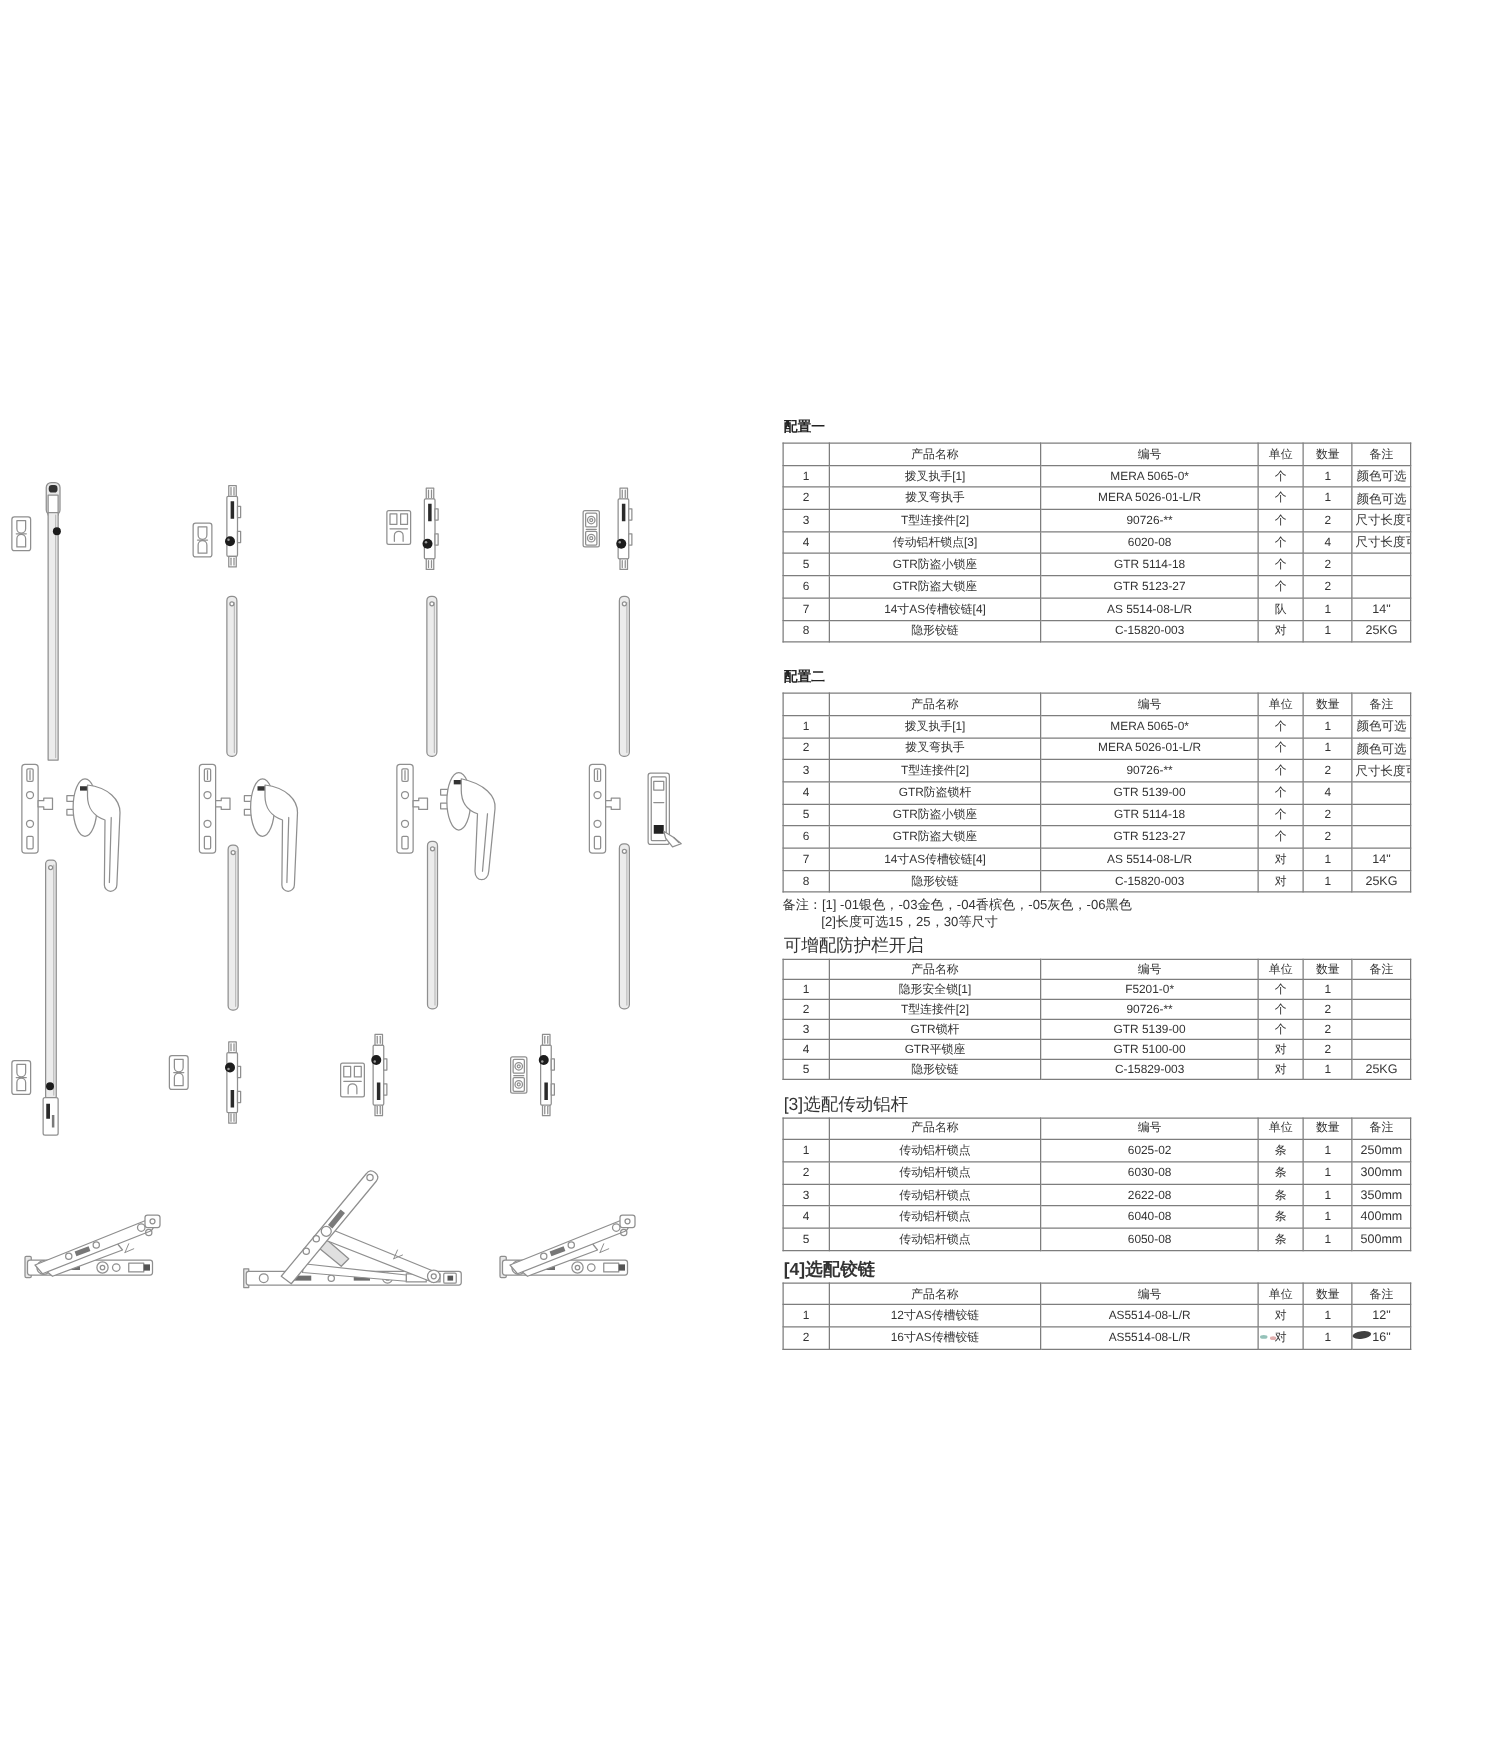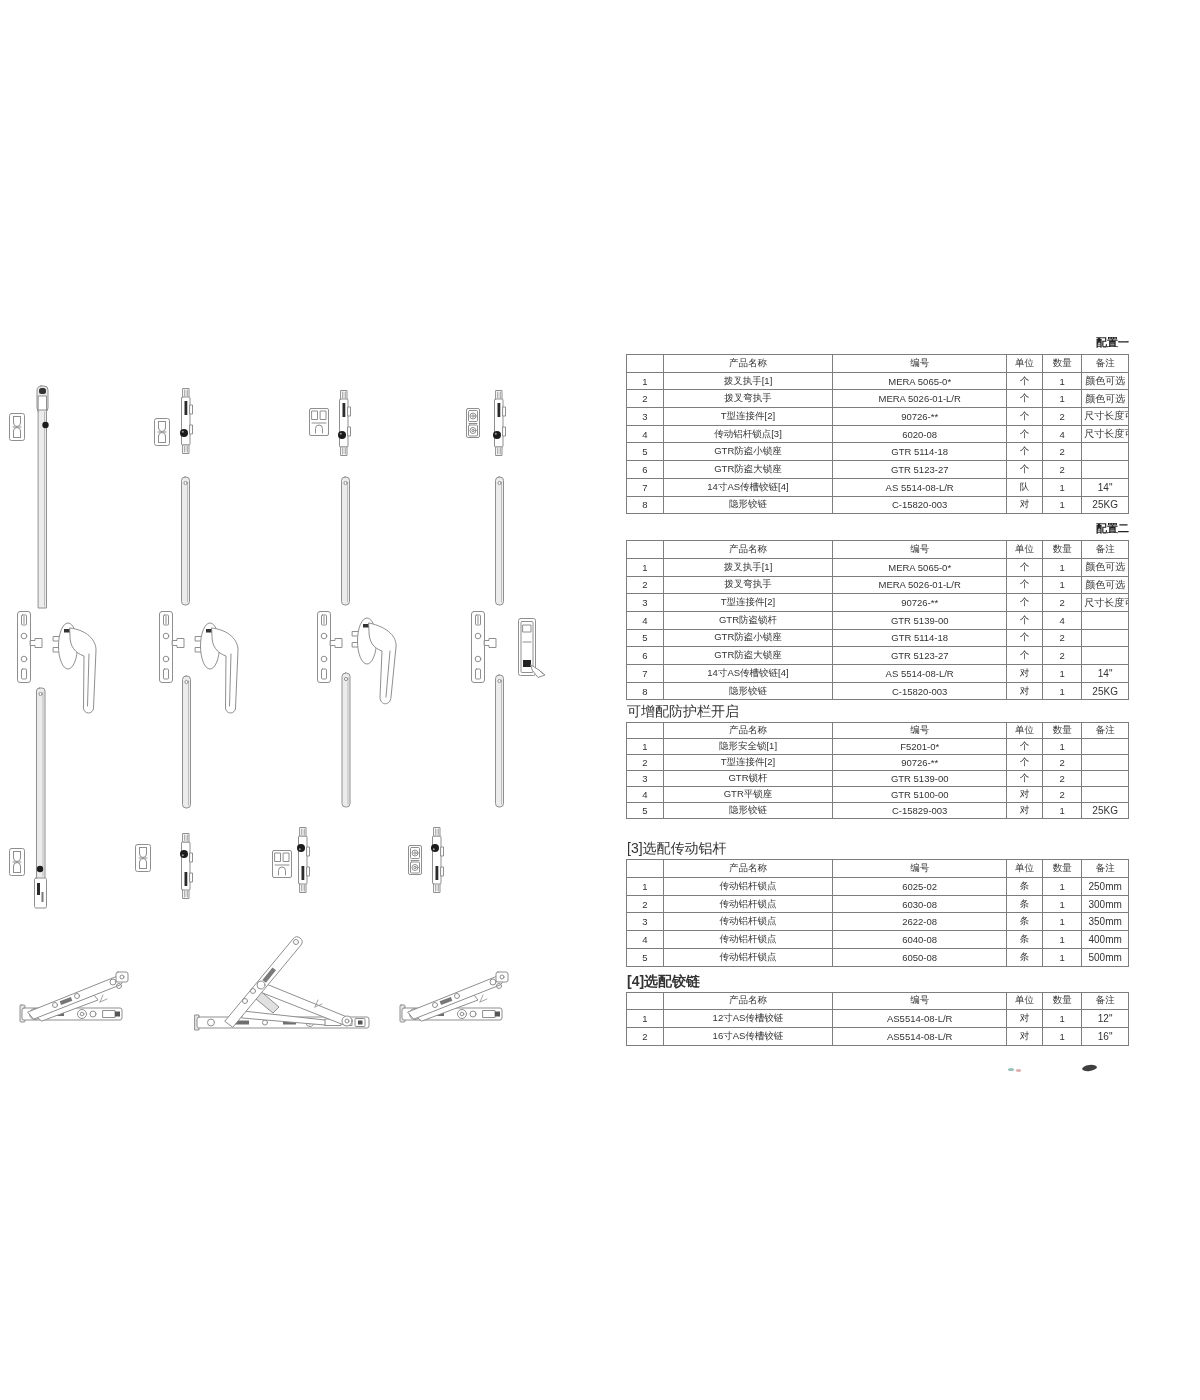--- a/index.html
+++ b/index.html
@@ -2,24 +2,24 @@
 <html><head>
 <meta charset="utf-8">
 <style>
   html,body{margin:0;padding:0;}
   body{width:1200px;height:1400px;background:#ffffff;position:relative;overflow:hidden;
        font-family:"Liberation Sans","DejaVu Sans",sans-serif;color:#333;}
   .page{position:absolute;inset:0;background:#fff;}
 
   
   .panel{position:absolute;left:626px;top:336px;width:503px;}
-  .h-bold{font-weight:bold;font-size:11px;color:#222;margin:0 0 5px 1px;line-height:13px;text-align:right;}
-  .h-bold.mt1{margin-top:8px;}
+  .h-bold{font-weight:bold;font-size:11px;color:#222;margin:0 0 5px 1px;line-height:13px;}
+  .h-bold.mt1{margin-top:22px;}
   .h-plain{font-size:14px;color:#333;margin:5px 0 4px 1px;line-height:13px;}
-  .h-plain.mt2{margin-top:23px;}
+  .h-plain.mt2{margin-top:13px;}
   .h-plain.mt3{margin-top:8px;font-weight:bold;}
   .notes{margin-top:4px;font-size:10.5px;line-height:1.25;color:#333;}
   .notes .indent{padding-left:31px;}
 
   table.tbl{border-collapse:collapse;width:100%;table-layout:fixed;}
   .tbl th,.tbl td{border:1px solid #7d7d7d;text-align:center;vertical-align:middle;
       font-weight:normal;font-size:9.5px;padding:0 2px;overflow:hidden;white-space:nowrap;color:#333;}
   .tbl td:last-child{font-size:10px;}
   .rhA tr{height:17.7px;}
   .rhB tr{height:16px;}
@@ -473,20 +473,24 @@
             <td>8</td>
             <td>隐形铰链</td>
             <td>C-15820-003</td>
             <td>对</td>
             <td>1</td>
             <td>25KG</td>
           </tr>
         </tbody>
       </table>
 
+  <div class="notes">
+    <div>备注：[1] -01银色，-03金色，-04香槟色，-05灰色，-06黑色</div>
+    <div class="indent">[2]长度可选15，25，30等尺寸</div>
+  </div>
 
   <div class="h-plain">可增配防护栏开启</div>
   <table class="tbl rhB">
         <colgroup>
           <col style="width: 7.3%;">
           <col style="width: 33.8%;">
           <col style="width: 34.6%;">
           <col style="width: 7.2%;">
           <col style="width: 7.8%;">
           <col style="width: 9.3%;">

